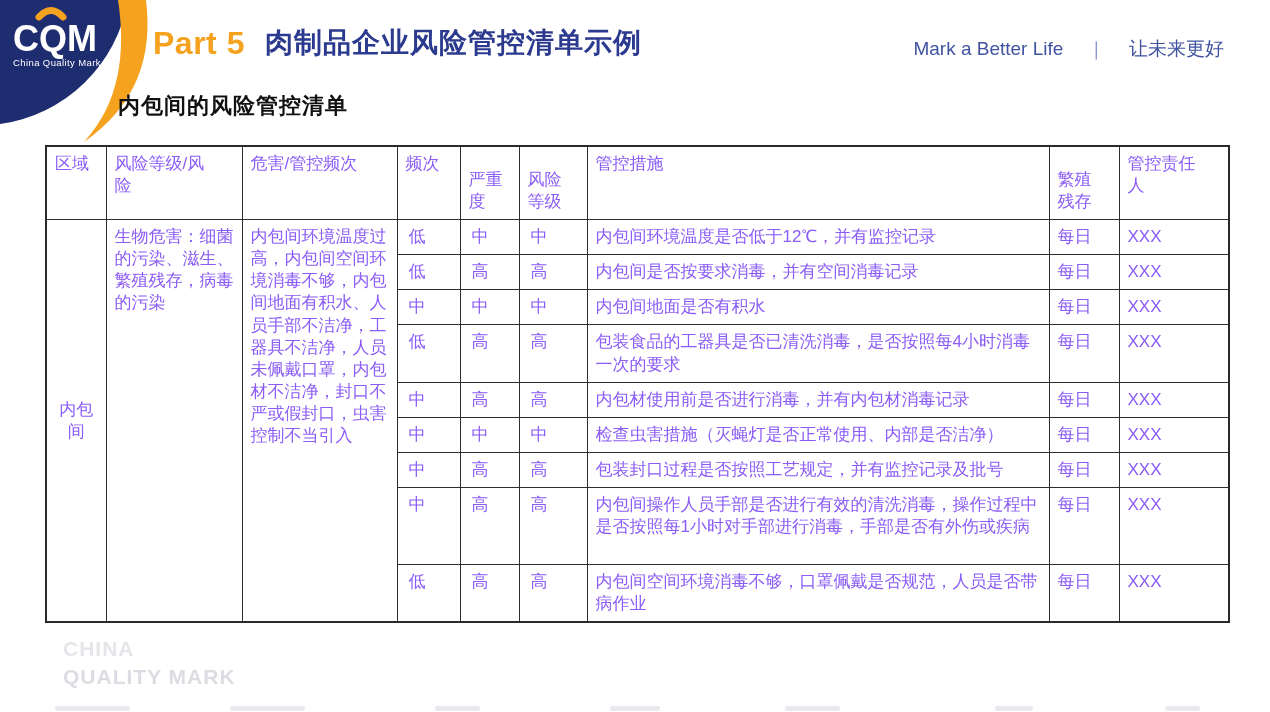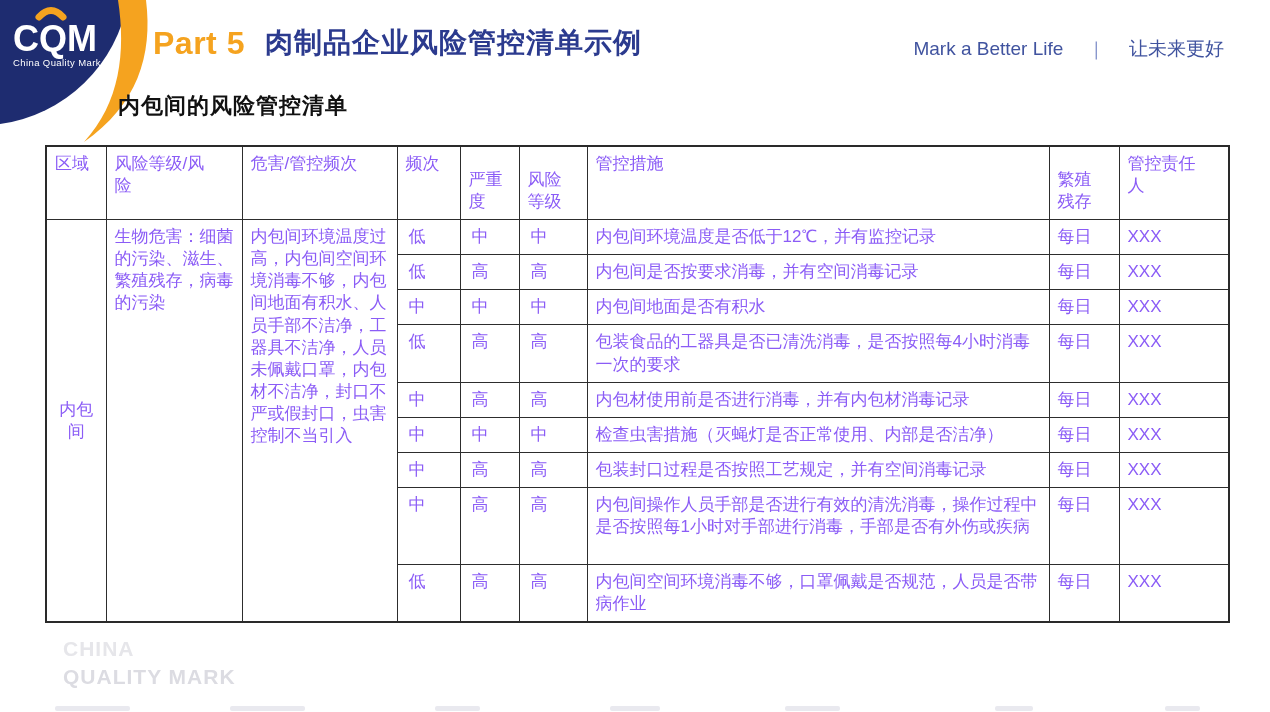--- a/index.html
+++ b/index.html
@@ -174,21 +174,21 @@
     <td class="lvl">中</td>
     <td class="lvl">中</td>
     <td>检查虫害措施（灭蝇灯是否正常使用、内部是否洁净）</td>
     <td>每日</td>
     <td>XXX</td>
   </tr>
   <tr style="height:33px">
     <td class="lvl">中</td>
     <td class="lvl">高</td>
     <td class="lvl">高</td>
-    <td>包装封口过程是否按照工艺规定，并有空间消毒记录</td>
+    <td>包装封口过程是否按照工艺规定，并有监控记录及批号</td>
     <td>每日</td>
     <td>XXX</td>
   </tr>
   <tr style="height:77px">
     <td class="lvl">中</td>
     <td class="lvl">高</td>
     <td class="lvl">高</td>
     <td>内包间操作人员手部是否进行有效的清洗消毒，操作过程中是否按照每1小时对手部进行消毒，手部是否有外伤或疾病</td>
     <td>每日</td>
     <td>XXX</td>

